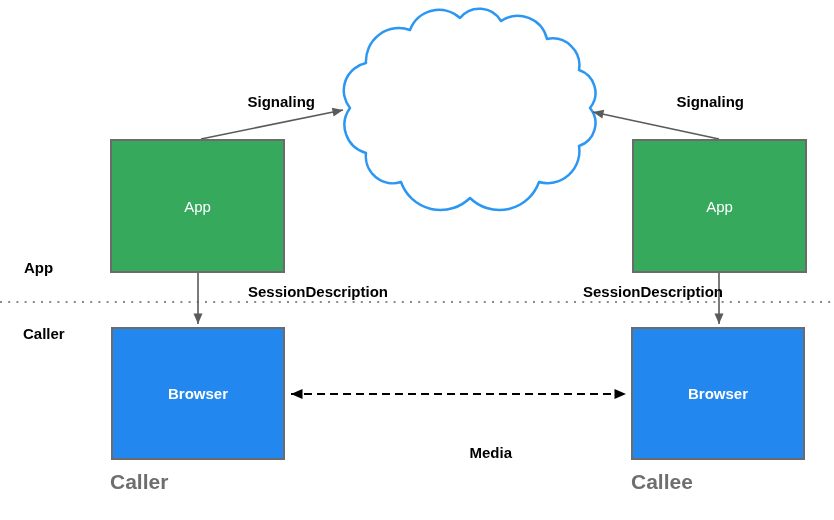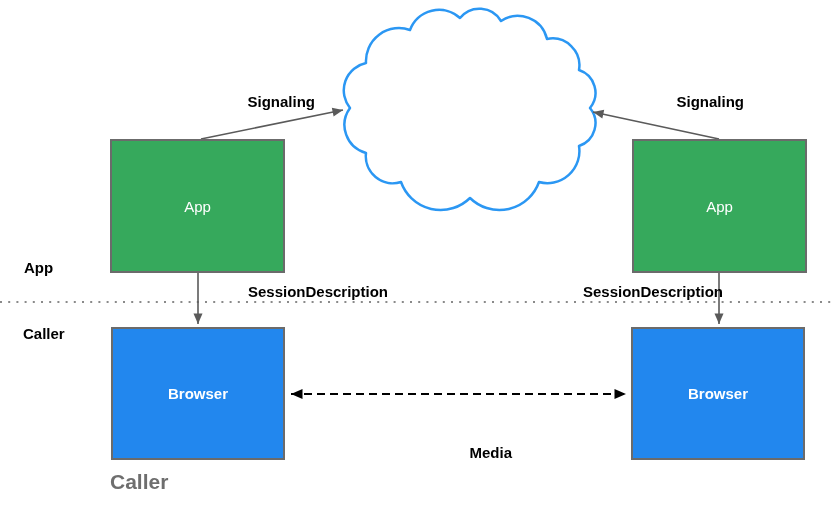--- a/index.html
+++ b/index.html
@@ -148,14 +148,15 @@
   <div class="lbl" id="lbl-signaling-left">Signaling</div>
   <div class="lbl" id="lbl-signaling-right">Signaling</div>
   <div class="lbl" id="lbl-session-left">SessionDescription</div>
   <div class="lbl" id="lbl-session-right">SessionDescription</div>
   <div class="lbl" id="lbl-media">Media</div>
 
   <div class="lbl lbl-left" id="lbl-layer-app">App</div>
   <div class="lbl lbl-left" id="lbl-layer-webrtc">Caller</div>
 
   <div class="caption" id="caption-caller">Caller</div>
+  <div class="caption" id="caption-callee">Callee</div>
 
 </div>
 
 </body></html>

